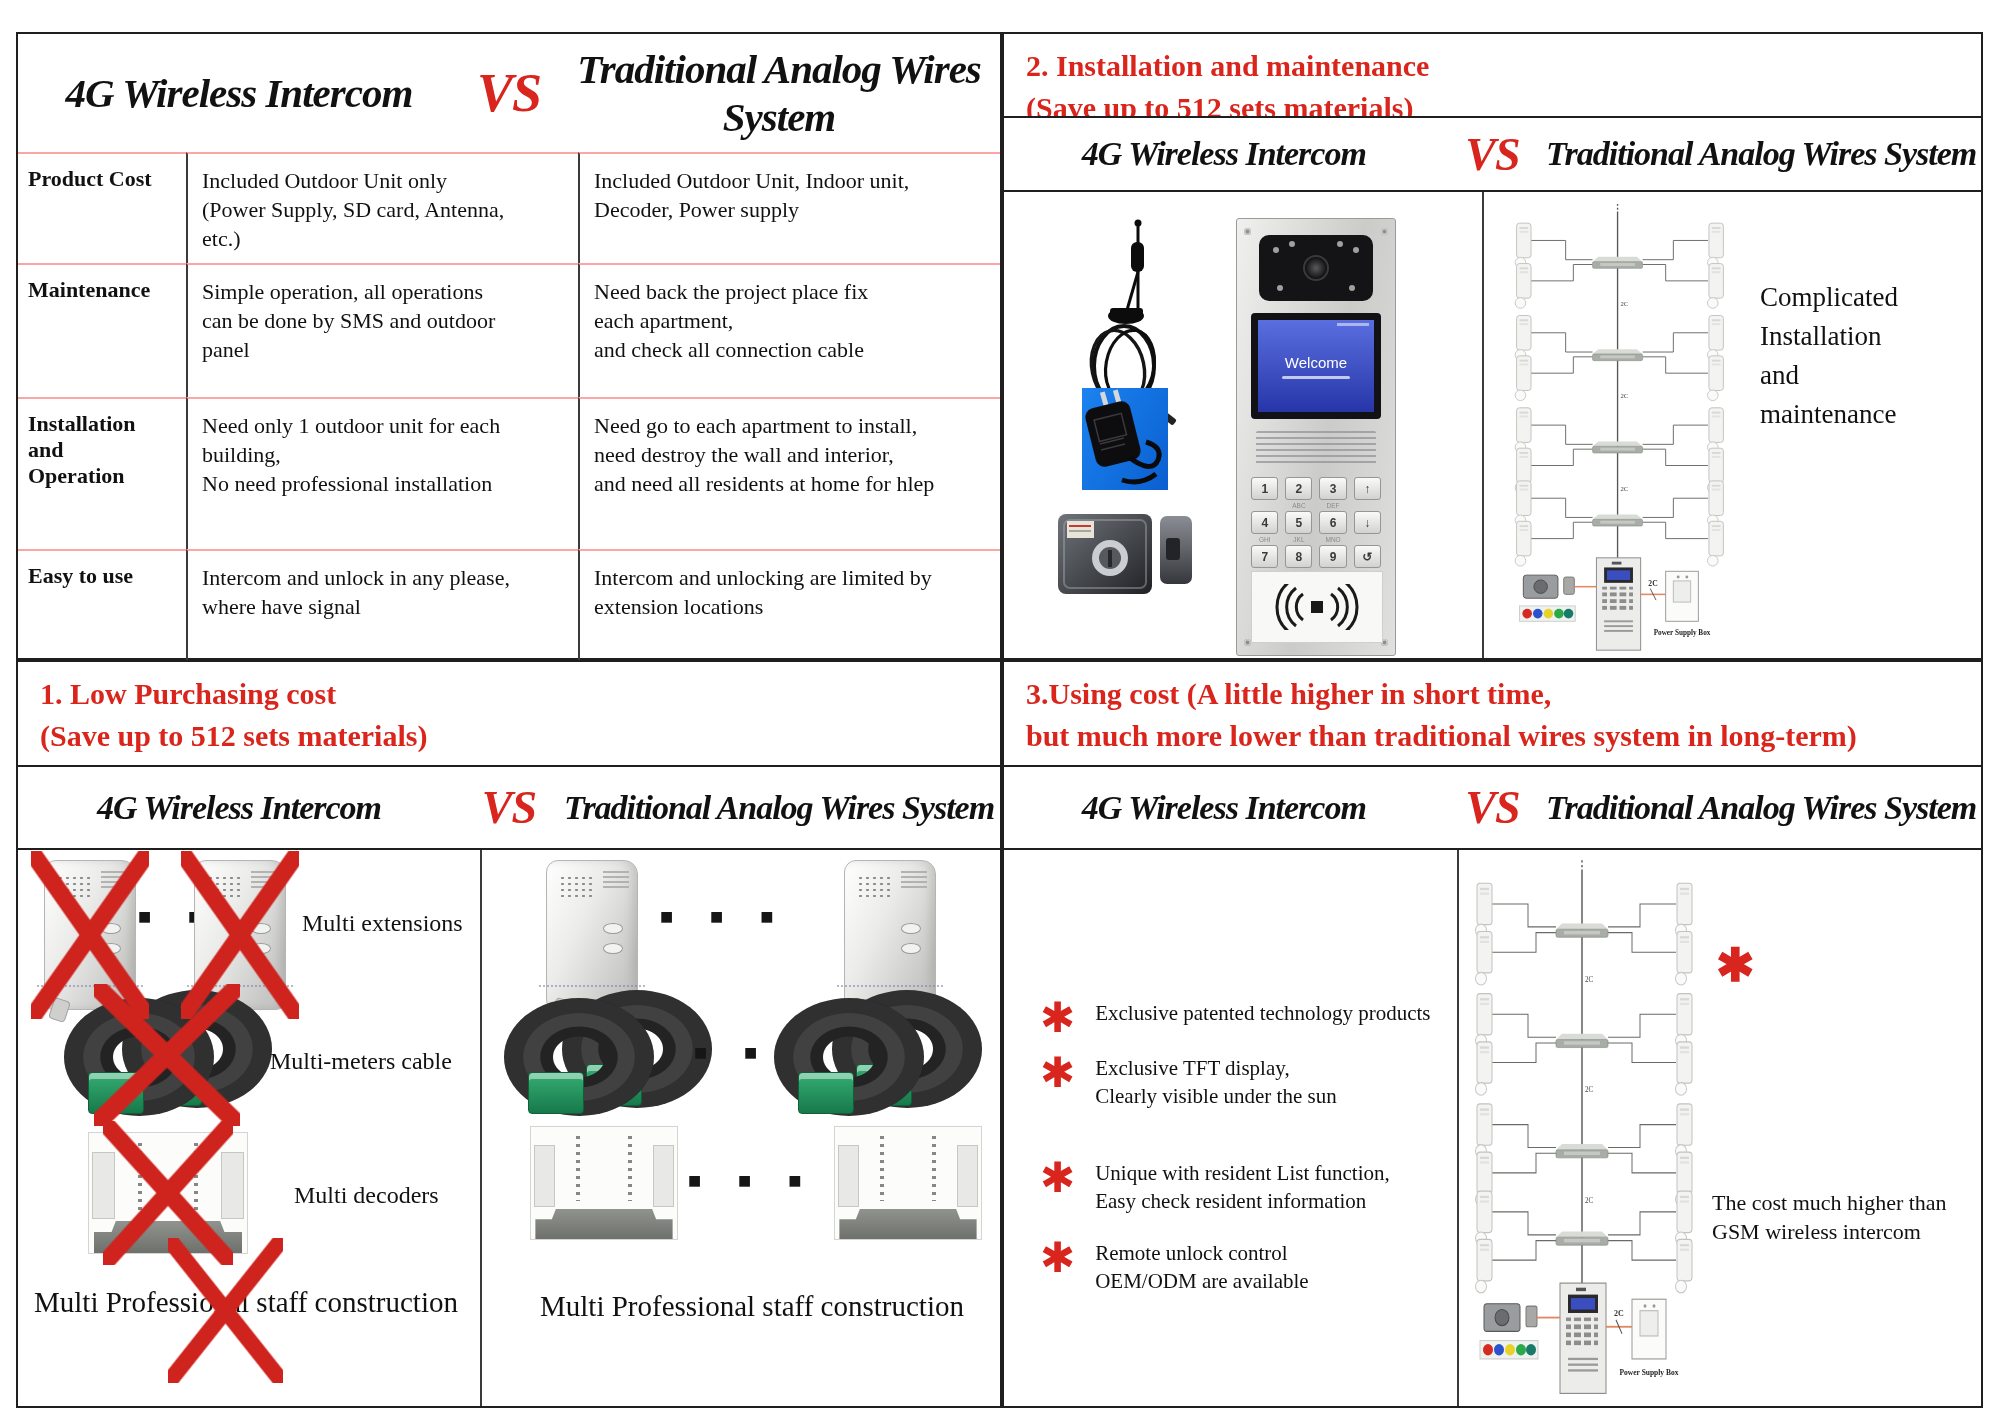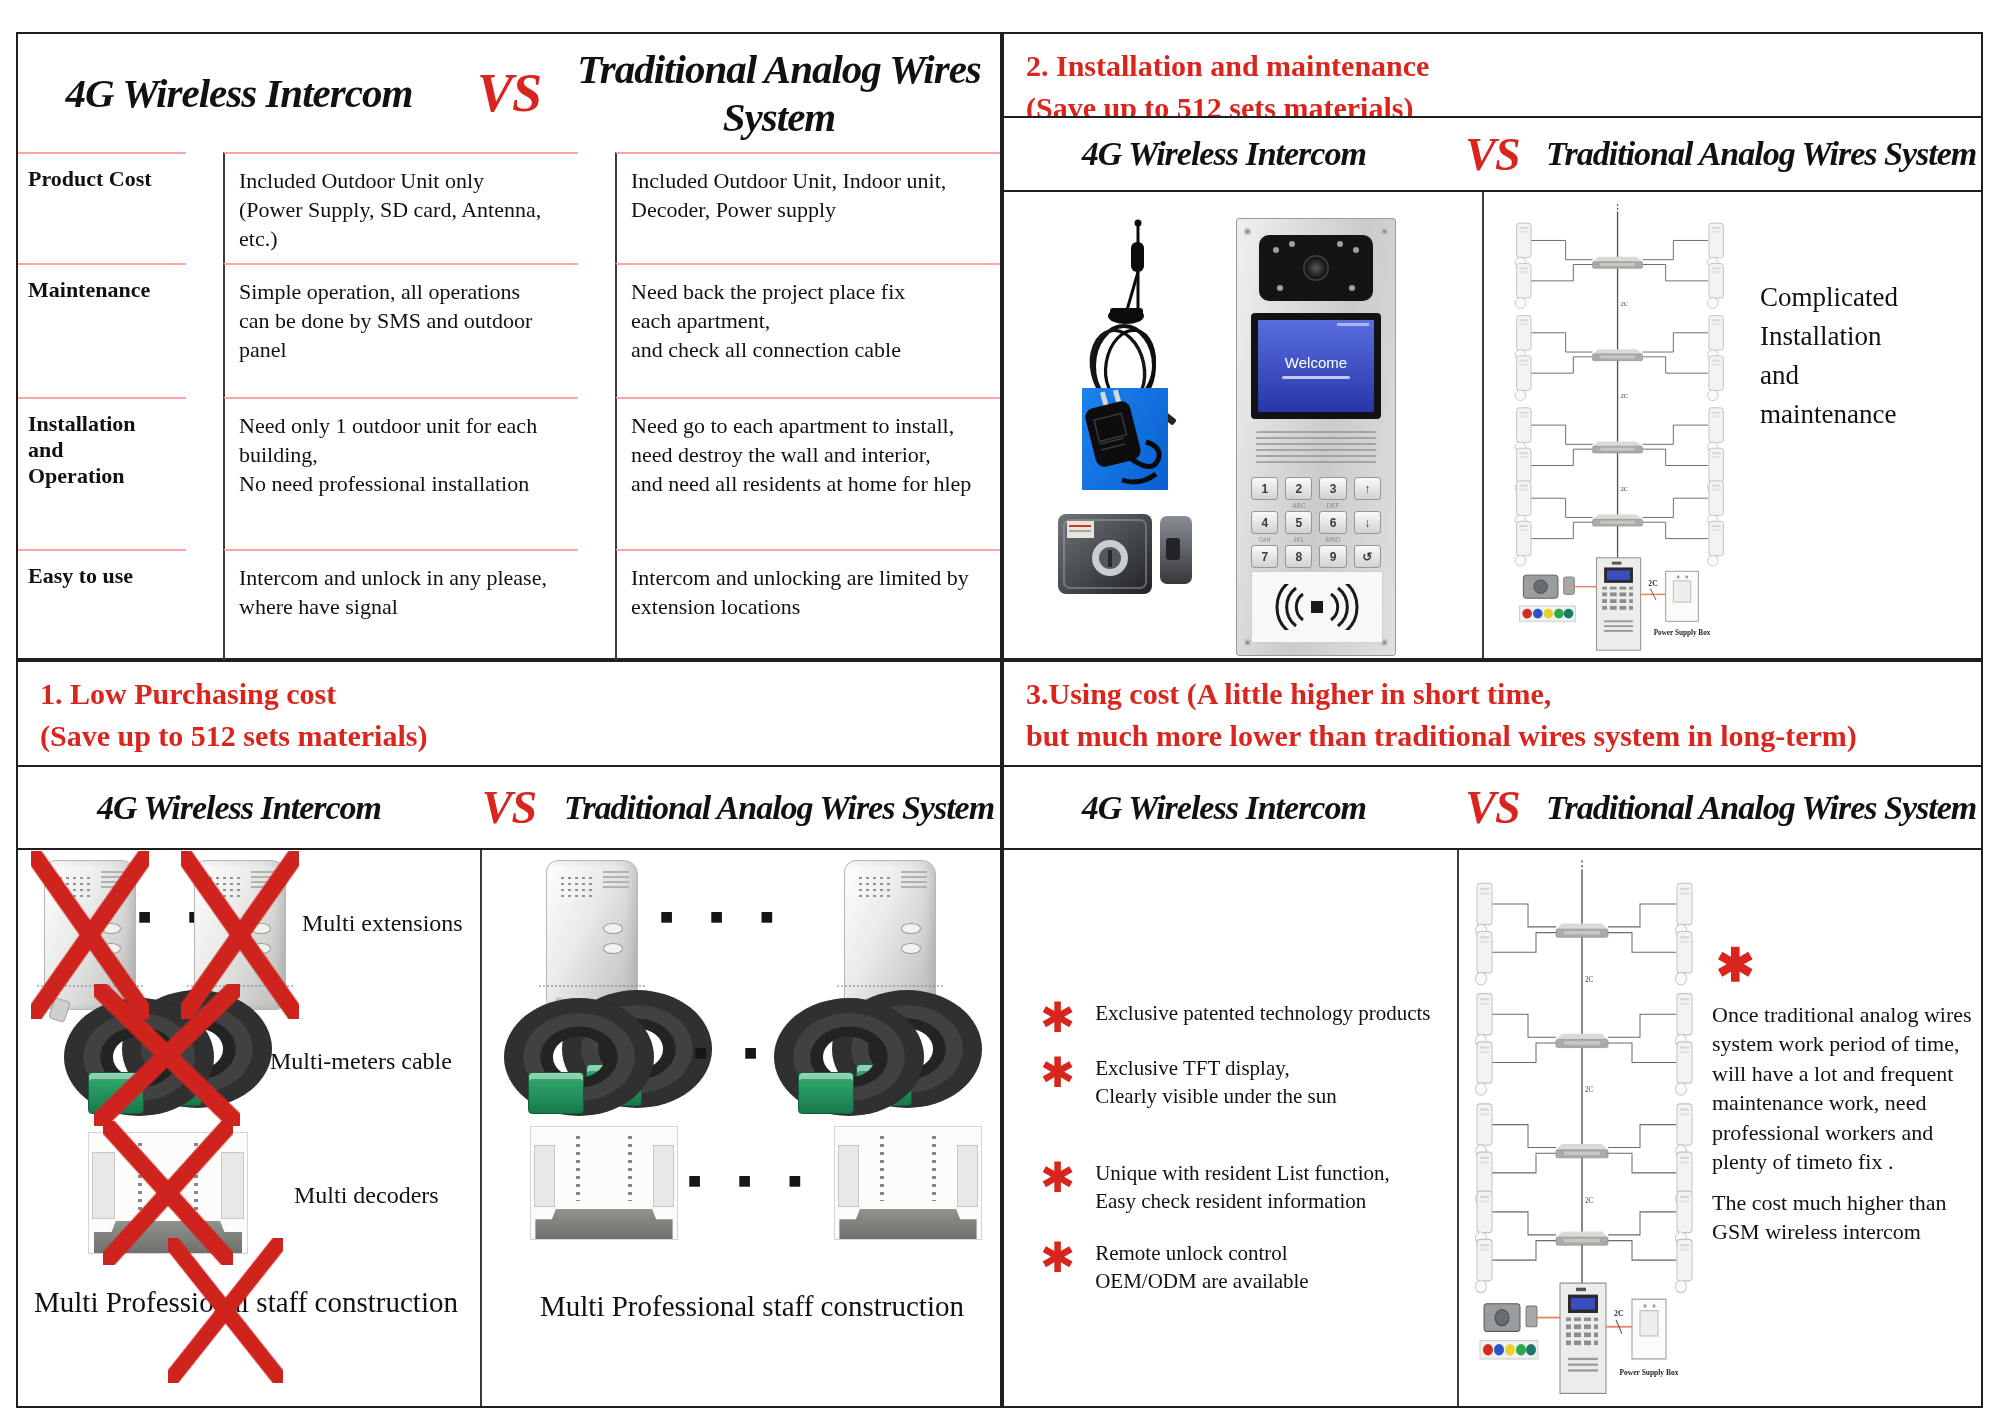--- a/index.html
+++ b/index.html
@@ -16,21 +16,21 @@
   .vs-head .colV { width:10%; text-align:center; }
   .vs-head .colR { width:45%; }
   .vs-red { color:#d8251e; font-weight:bold; }
 
   
   #tl-table { position:absolute; left:0; top:118px; width:100%; height:508px;
               display:grid; grid-template-columns:168px 392px 1fr;
               grid-template-rows:111px 134px 152px 111px; }
   #tl-table > div { border-top:2px solid #fca5a5; box-sizing:border-box; }
   #tl-table .lblcell { font-weight:bold; font-size:22px; padding:12px 4px 0 10px; }
-  #tl-table .cell { font-size:22px; line-height:1.32; padding:12px 8px 0 14px;margin-left:37px; }
+  #tl-table .cell { font-size:22px; line-height:1.32; padding:12px 8px 0 14px; }
   #tl-table .cdiv { border-left:2px solid #3a3a3a; }
 
   .red-head { color:#da251c; font-weight:bold; font-size:30px; line-height:1.33; padding:12px 16px 0 22px; }
 
   
   .handset { position:absolute; width:90px; height:148px; border-radius:12px 14px 10px 10px;
              background:linear-gradient(115deg,#ffffff 0%,#ebebe9 40%,#c6c6c4 85%);
              border:1px solid #b5b5b3; box-shadow:inset -5px 0 9px rgba(0,0,0,.10); }
   .handset .spk { position:absolute; top:14px; left:12px; width:36px; height:26px;
                   background:radial-gradient(#8a8a88 1.1px, rgba(0,0,0,0) 1.5px); background-size:7px 6px; }
@@ -557,23 +557,17 @@
     <div class="bullet" style="left:36px; top:390px;">
       <span class="ast">✱</span>
       <span class="btxt"><span>Remote unlock control</span><br><span>OEM/ODM are available</span></span>
     </div>
 
     <svg class="abs" style="left:460px; top:8px;" width="240" height="540" viewBox="0 0 240 470" preserveAspectRatio="none">
       <use href="#wirediagram"></use>
     </svg>
 
     <div class="big-ast" style="left:712px; top:88px;">✱</div>
-    <div class="note pre" style="left:708px; top:150px; width:265px;">Once traditional analog wires
-system work period of time,
-will have a lot and frequent
-maintenance work, need
-professional workers and
-plenty of timeto fix .</div>
     <div class="note pre" style="left:708px; top:338px; width:265px;">The cost much  higher than
 GSM wireless intercom</div>
   </div>
 
 </div>
 
 </body></html>

